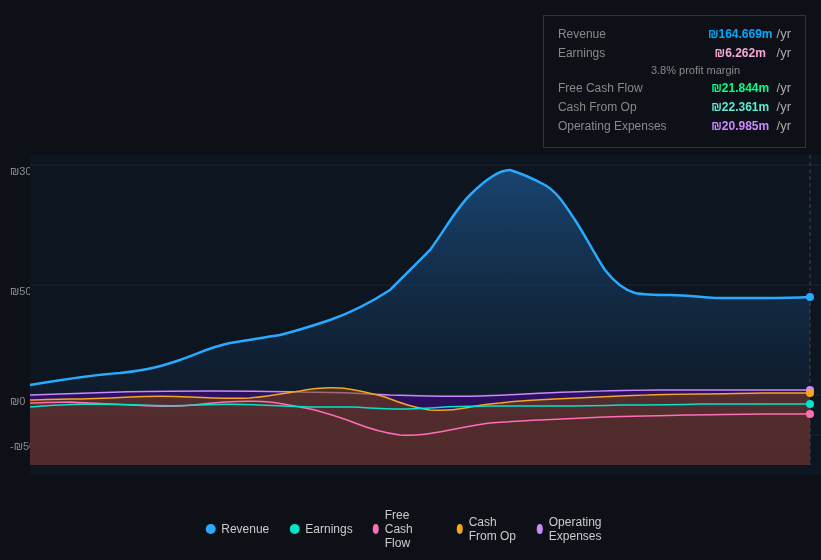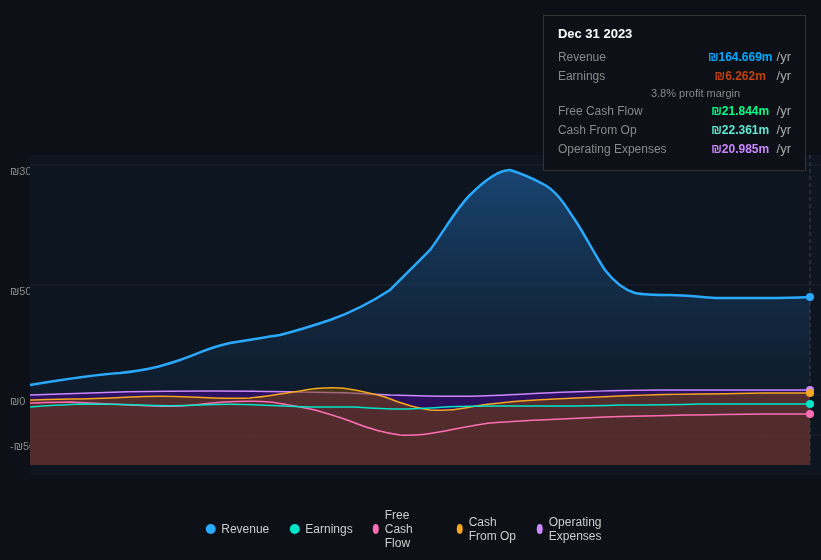--- a/index.html
+++ b/index.html
@@ -47,21 +47,21 @@
       font-weight: bold;
       font-size: 12px;
       padding-left: 40px;
     }
     .tooltip-sub {
       color: #aaa;
       font-size: 13px;
       margin-left: 4px;
     }
     .val-blue { color: #00aaff; }
-    .val-cyan { color: #c2410c; }
+    .val-cyan { color: #f9a8d4; }
     .val-green { color: #00ff88; }
     .val-gold { color: #5eead4; }
     .val-purple { color: #cc88ff; }
     .profit-margin { color: #888; font-size: 11px; margin-bottom: 4px; margin-left: 93px; }
     .y-axis-label {
       position: absolute;
       left: 10px;
       font-size: 11px;
       color: #888;
     }
@@ -105,21 +105,20 @@
       stroke: #1e2530;
       stroke-width: 1;
     }
   </style>
 </head>
 <body>
 
 <div class="chart-container">
 
   <div class="tooltip-box">
-    <div class="tooltip-date">Dec 31 2023</div>
     <div class="tooltip-row">
       <span class="tooltip-label">Revenue</span>
       <span class="tooltip-value val-blue">₪164.669m</span>
       <span class="tooltip-sub">/yr</span>
     </div>
     <div class="tooltip-row">
       <span class="tooltip-label">Earnings</span>
       <span class="tooltip-value val-cyan">₪6.262m</span>
       <span class="tooltip-sub">/yr</span>
     </div>

